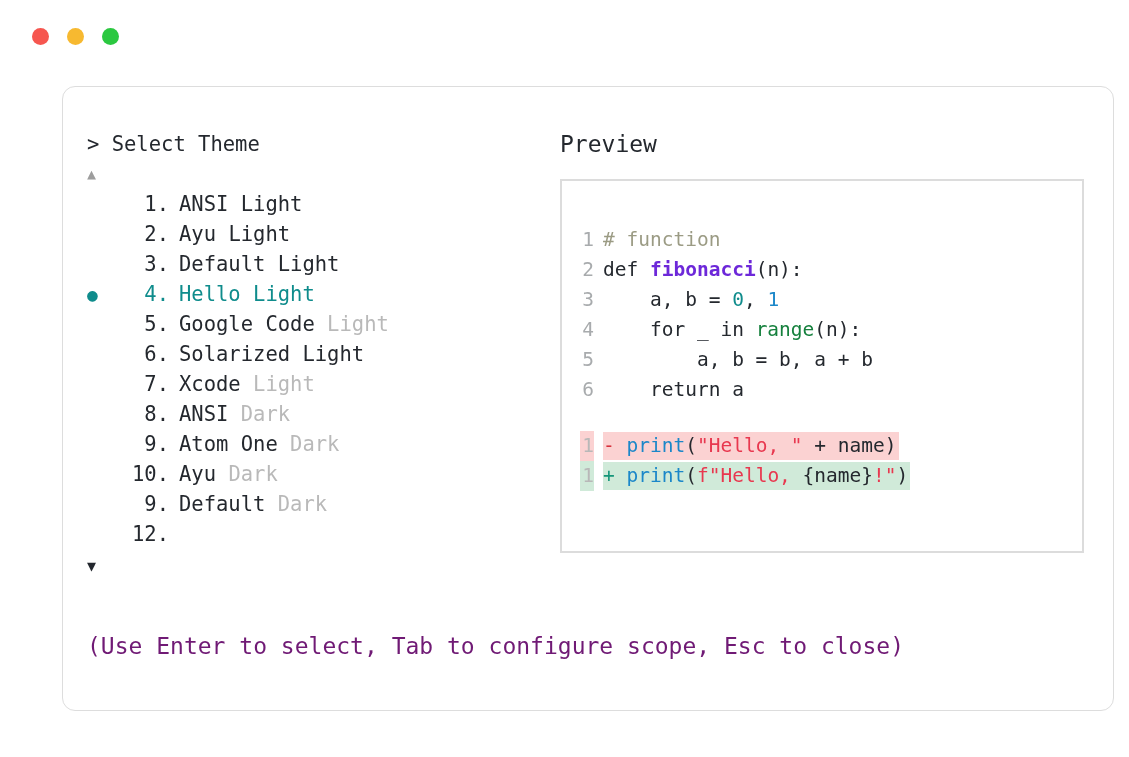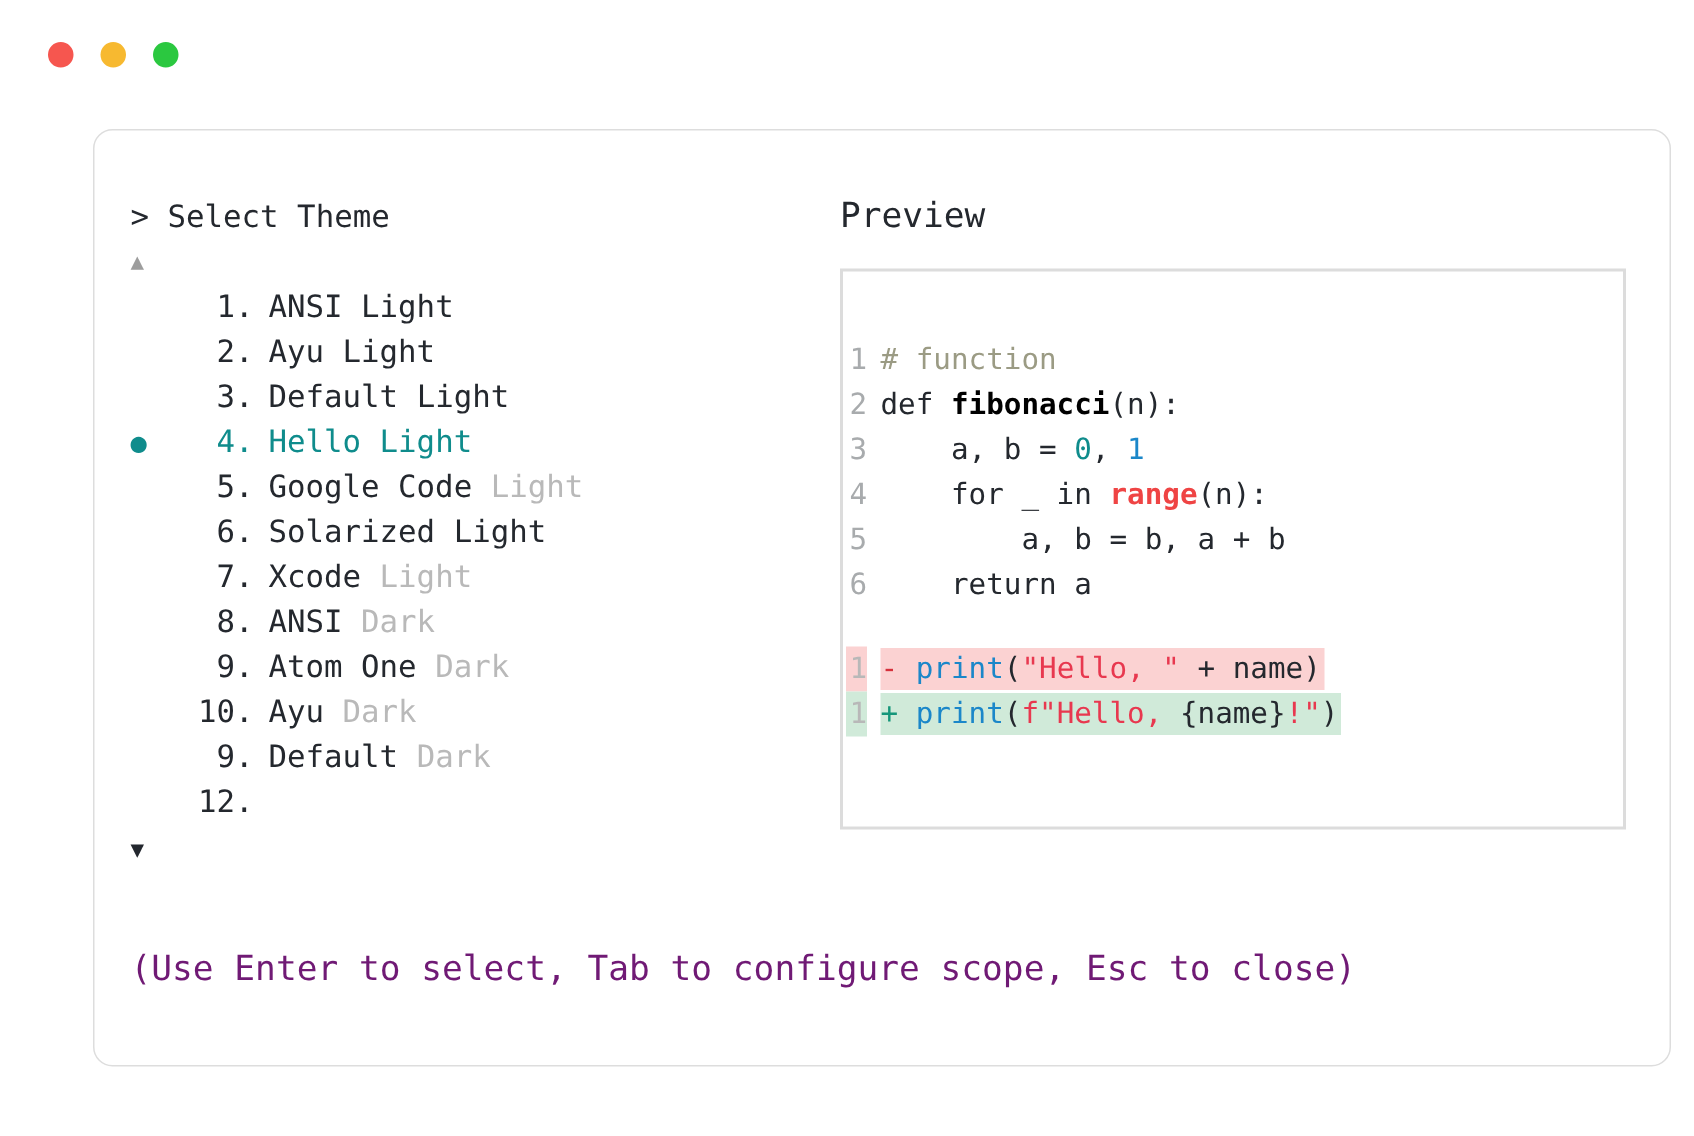--- a/index.html
+++ b/index.html
@@ -141,40 +141,40 @@
   }
   .preview-box {
     margin-top: 22px;
     width: 524px;
     height: 374px;
     box-sizing: border-box;
     border: 2px solid #dcdcdc;
     background: #ffffff;
   }
   .code {
-    padding: 44px 0 0 2px;
+    padding: 44px 0 0 18px;
     font-size: 19.5px;
     line-height: 30px;
     white-space: pre;
   }
   .code-line { display: block; height: 30px; white-space: pre; }
   .ln {
     color: #a8abad;
     display: inline-block;
     width: 14px;
     text-align: right;
     margin-right: 9px;
   }
   .code-blank { display: block; height: 26px; }
 
   .tok-plain   { color: #24282e; }
   .tok-comment { color: #9b9b84; }
   .tok-kw      { color: #24282e; text-align: right; }
-  .tok-fn      { color: #000000; font-weight: bold; }
-  .tok-builtin { color: #ef4444; font-weight: bold; }
+  .tok-fn      { color: #6d28d9; font-weight: bold; }
+  .tok-builtin { color: #15803d; }
   .tok-num-0   { color: #0f8c8c; }
   .tok-num-1   { color: #1b87c9; }
   .tok-str     { color: #e8384f; }
   .tok-print   { color: #1b87c9; }
 
   .diff-line { display: block; height: 30px; white-space: pre; }
   .diff-ln {
     color: #b8b8b8;
     display: inline-block;
     width: 14px;

